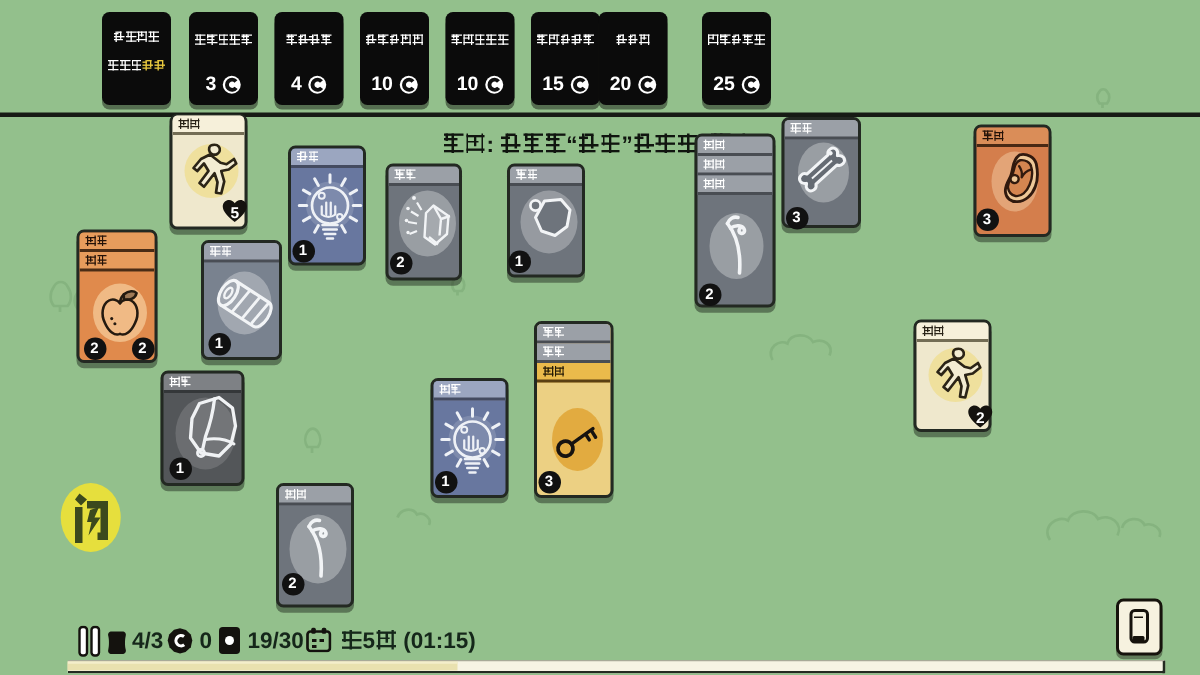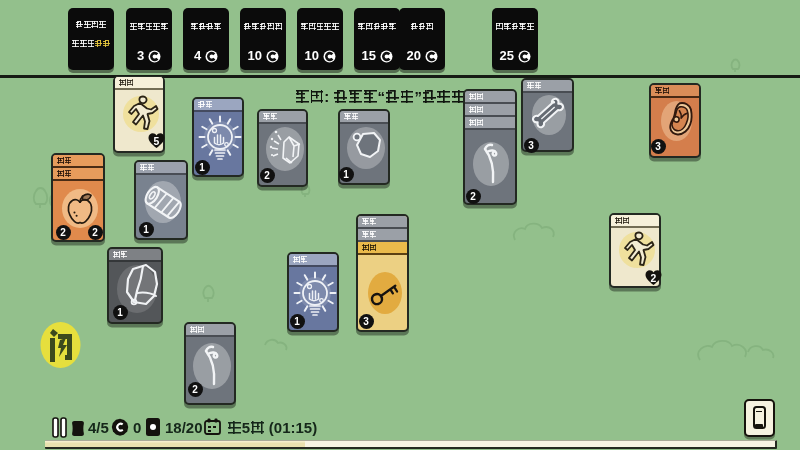--- a/index.html
+++ b/index.html
@@ -71,21 +71,21 @@
         <path d="M9.3 4.3a3.4 3.4 0 1 0 .1 4.3" fill="none" stroke="#111" stroke-width="2.6"></path>
       </svg></div>
 </div>
 <div class="tcard" style="left:399px">
 <div class="t1"><i class="q q3"></i><i class="q q3"></i><i class="q q2"></i></div>
 <div class="val">20&nbsp;<svg width="13" height="13" viewBox="0 0 13 13" style="display:inline-block;vertical-align:-2.5px">
         <circle cx="6.5" cy="6.5" r="6" fill="#fff"></circle>
         <path d="M9.3 4.3a3.4 3.4 0 1 0 .1 4.3" fill="none" stroke="#111" stroke-width="2.6"></path>
       </svg></div>
 </div>
-<div class="tcard" style="left:492px">
+<div class="tcard" style="left:468px">
 <div class="t1"><i class="q q2"></i><i class="q q4"></i><i class="q q3"></i><i class="q q4"></i><i class="q q1"></i></div>
 <div class="val">25&nbsp;<svg width="13" height="13" viewBox="0 0 13 13" style="display:inline-block;vertical-align:-2.5px">
         <circle cx="6.5" cy="6.5" r="6" fill="#fff"></circle>
         <path d="M9.3 4.3a3.4 3.4 0 1 0 .1 4.3" fill="none" stroke="#111" stroke-width="2.6"></path>
       </svg></div>
 </div>
 <div class="ab" style="left:295px;top:88px;font-size:15px;font-weight:bold;color:#10150f;white-space:nowrap"><i class="q q4"></i><i class="q q2"></i>: <i class="q q3"></i><i class="q q4"></i><i class="q q4"></i>“<i class="q q3"></i><i class="q q1"></i>”<i class="q q3"></i><i class="q q1"></i><i class="q q1"></i>“<i class="q q4"></i><i class="q q1"></i>”</div>
 <div class="ab" style="z-index:1;left:0;top:0;width:0;height:0"></div>
 <div class="card" style="left:113px;top:76px;width:52px;height:77px;background:#efe8cd;border-top-width:1px">
 <div class="tt" style="background:#f6f0da;border-bottom:2px solid rgba(60,52,28,.7);color:#2a2418"><i class="q q2"></i><i class="q q2"></i></div>
@@ -325,35 +325,35 @@
     <svg width="16" height="21" viewBox="0 0 16 21">
 <rect x="1" y="1" width="5" height="19" rx="2" fill="#fff" stroke="#14120e" stroke-width="1.6"></rect>
 <rect x="9" y="1" width="5" height="19" rx="2" fill="#fff" stroke="#14120e" stroke-width="1.6"></rect>
 </svg>
   </div>
 <div class="ab" style="left:71px;top:420px">
     <svg width="14" height="17" viewBox="0 0 14 17">
 <path d="M3.5 1h7c1.8 0 2.8 1.2 2.3 3-.6 2.2-.6 6.8 0 9 .5 1.8-.5 3-2.3 3h-7c-1.8 0-2.8-1.2-2.3-3 .6-2.2.6-6.8 0-9C.7 2.2 1.7 1 3.5 1z" fill="#14120e"></path>
 </svg>
   </div>
-<div class="ab hud" style="left:88px;top:419px">4/5</div>
+<div class="ab hud" style="left:88px;top:419px">4/3</div>
 <div class="ab" style="left:111px;top:418px">
     <svg width="18" height="18" viewBox="0 0 18 18">
 <path d="M9 .8 13 2l3.2 3 1 4-1 4.5-3.5 3.2-3.7 1-4-1.2L2 13.5.8 9l1-4L5 1.8z" fill="#14120e"></path>
 <path d="M11.7 6.4a3.4 3.4 0 1 0 .1 5.4" fill="none" stroke="#fff" stroke-width="2.1"></path>
 </svg>
   </div>
 <div class="ab hud" style="left:133px;top:419px">0</div>
 <div class="ab" style="left:146px;top:418px">
     <svg width="14" height="18" viewBox="0 0 14 18">
 <rect x="0" y="0" width="14" height="18" rx="2.5" fill="#14120e"></rect>
 <circle cx="7" cy="9" r="3" fill="#fff"></circle>
 </svg>
   </div>
-<div class="ab hud" style="left:165px;top:419px">18/20</div>
+<div class="ab hud" style="left:165px;top:419px">19/30</div>
 <div class="ab" style="left:204px;top:418px">
     <svg width="17" height="17" viewBox="0 0 17 17">
 <rect x="1" y="3" width="15" height="13" rx="2" fill="none" stroke="#14120e" stroke-width="1.8"></rect>
 <rect x="3.5" y="0.5" width="3" height="4" rx="1" fill="#14120e"></rect>
 <rect x="10.5" y="0.5" width="3" height="4" rx="1" fill="#14120e"></rect>
 <rect x="4" y="8" width="3" height="2" fill="#14120e"></rect>
       <rect x="9" y="8" width="3" height="2" fill="#14120e"></rect>
       <rect x="4" y="12" width="3" height="2" fill="#14120e"></rect>
 </svg>
   </div>

